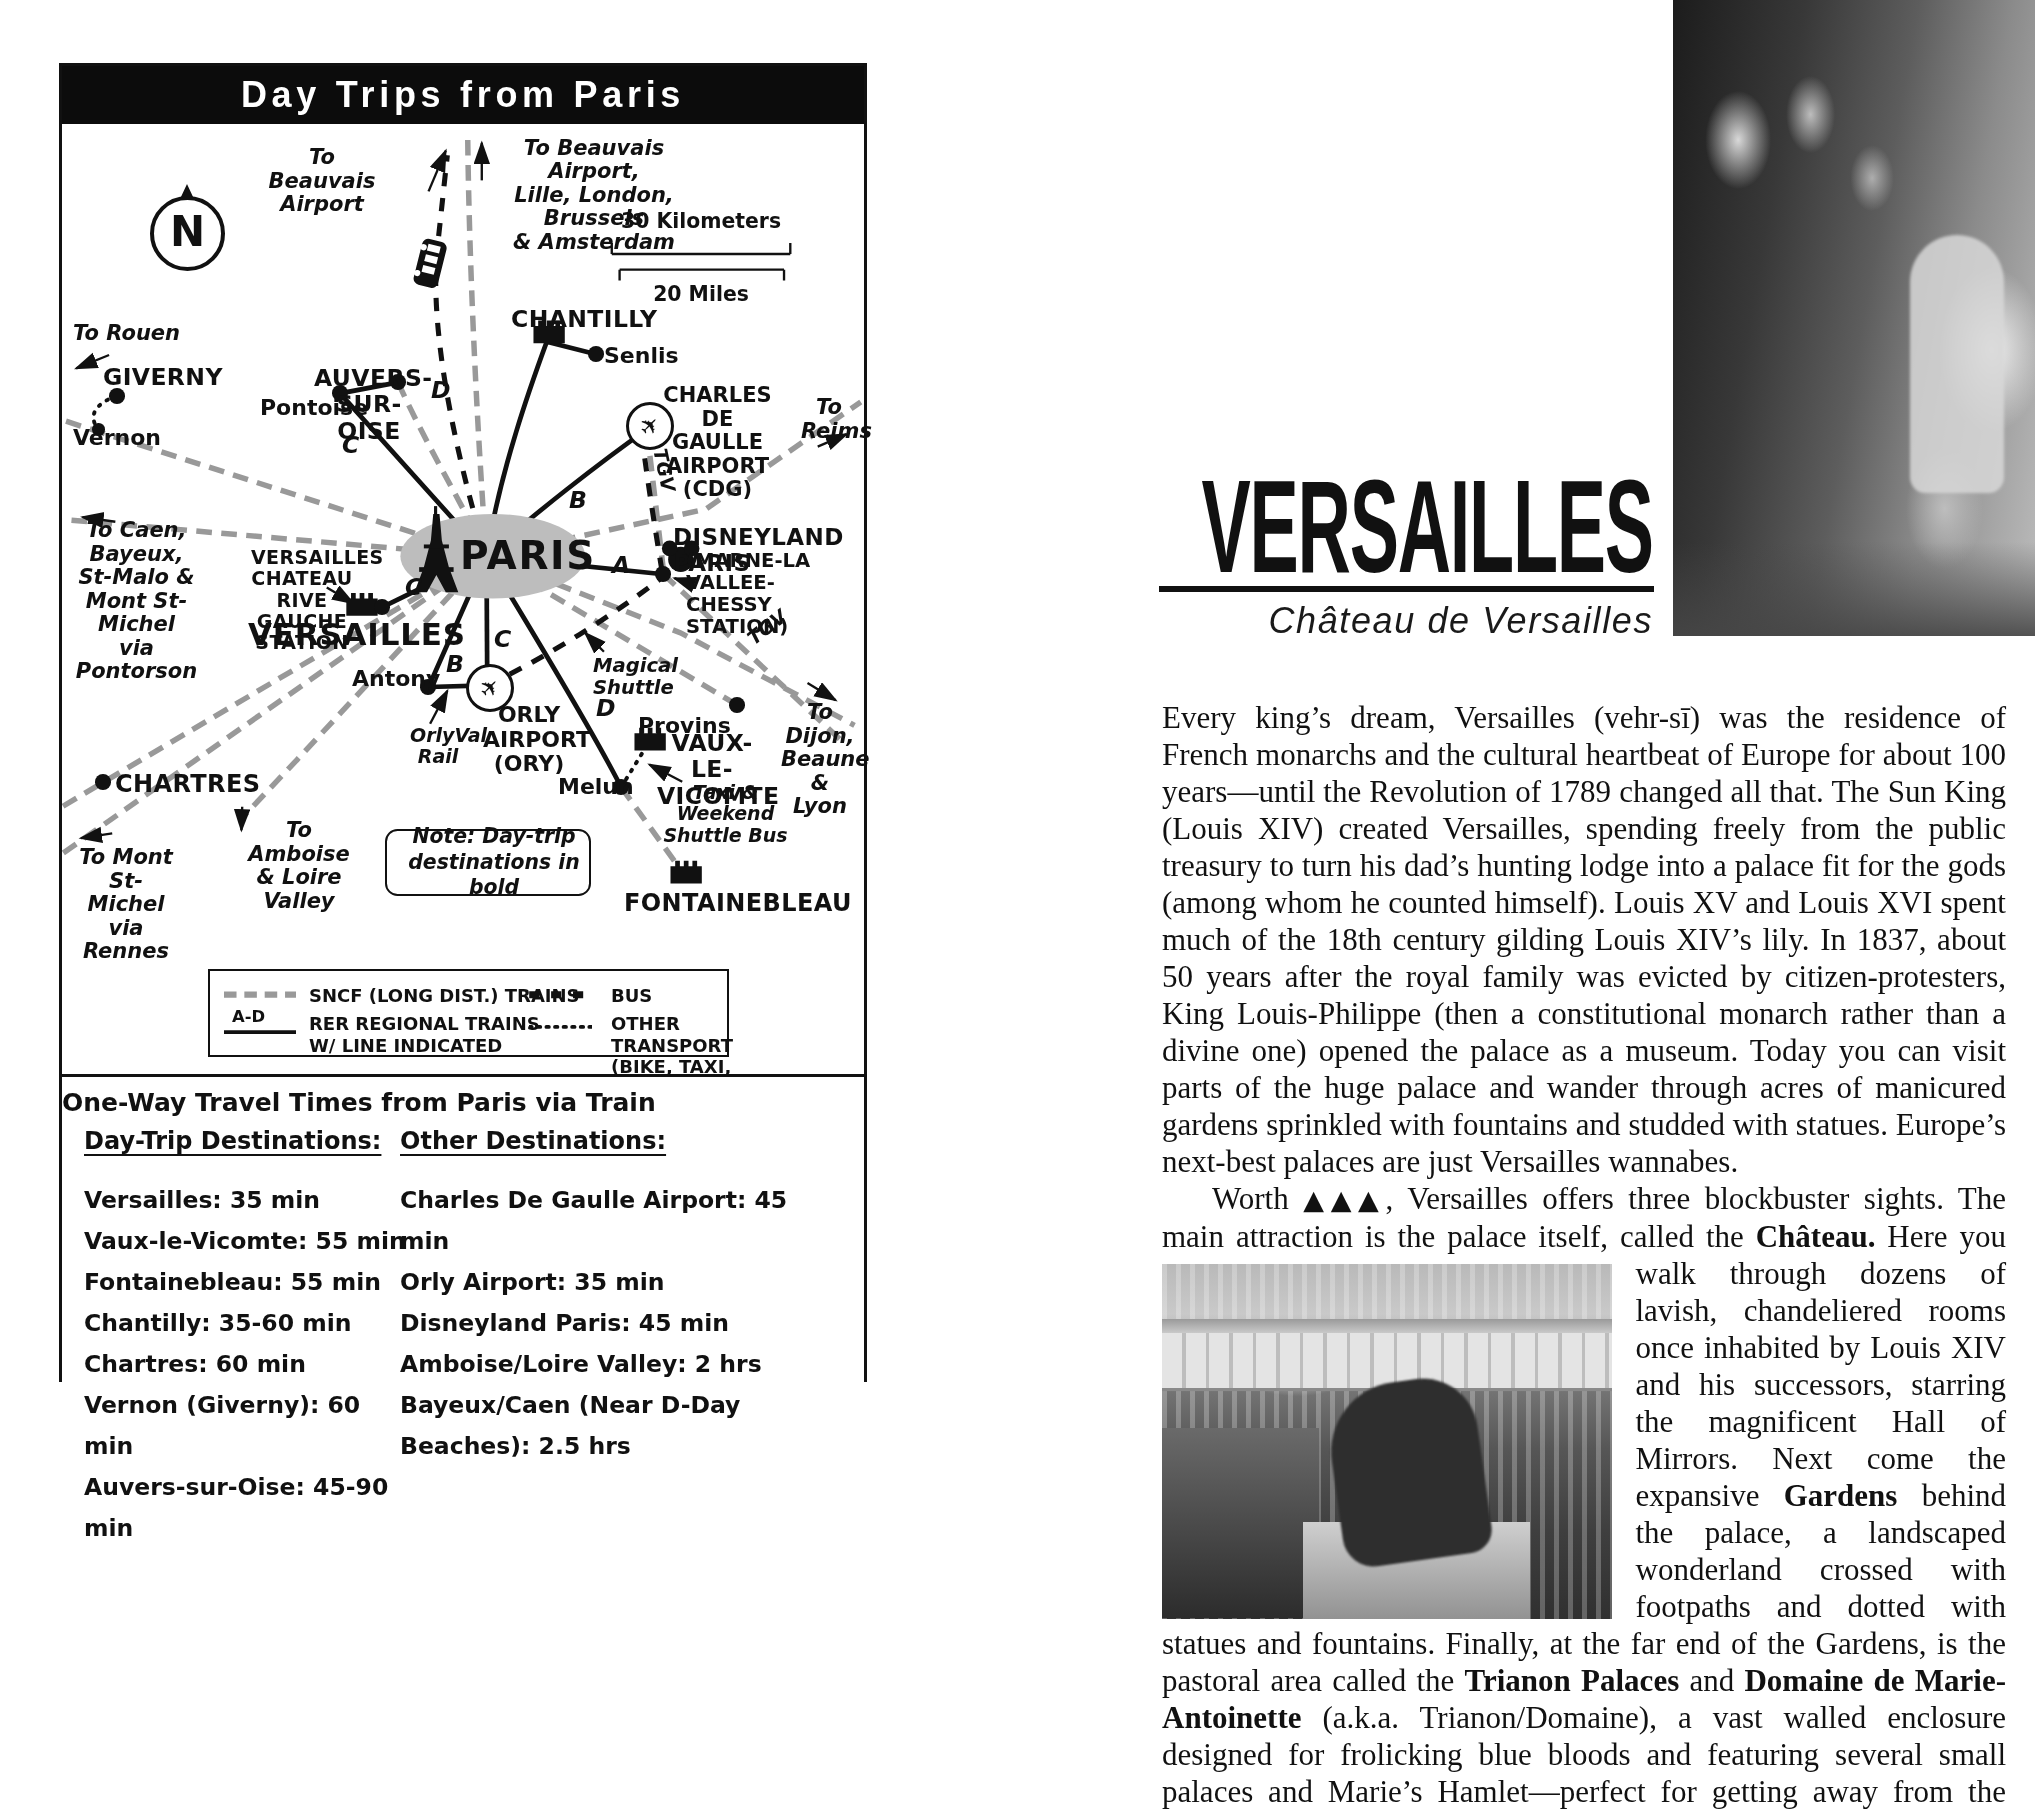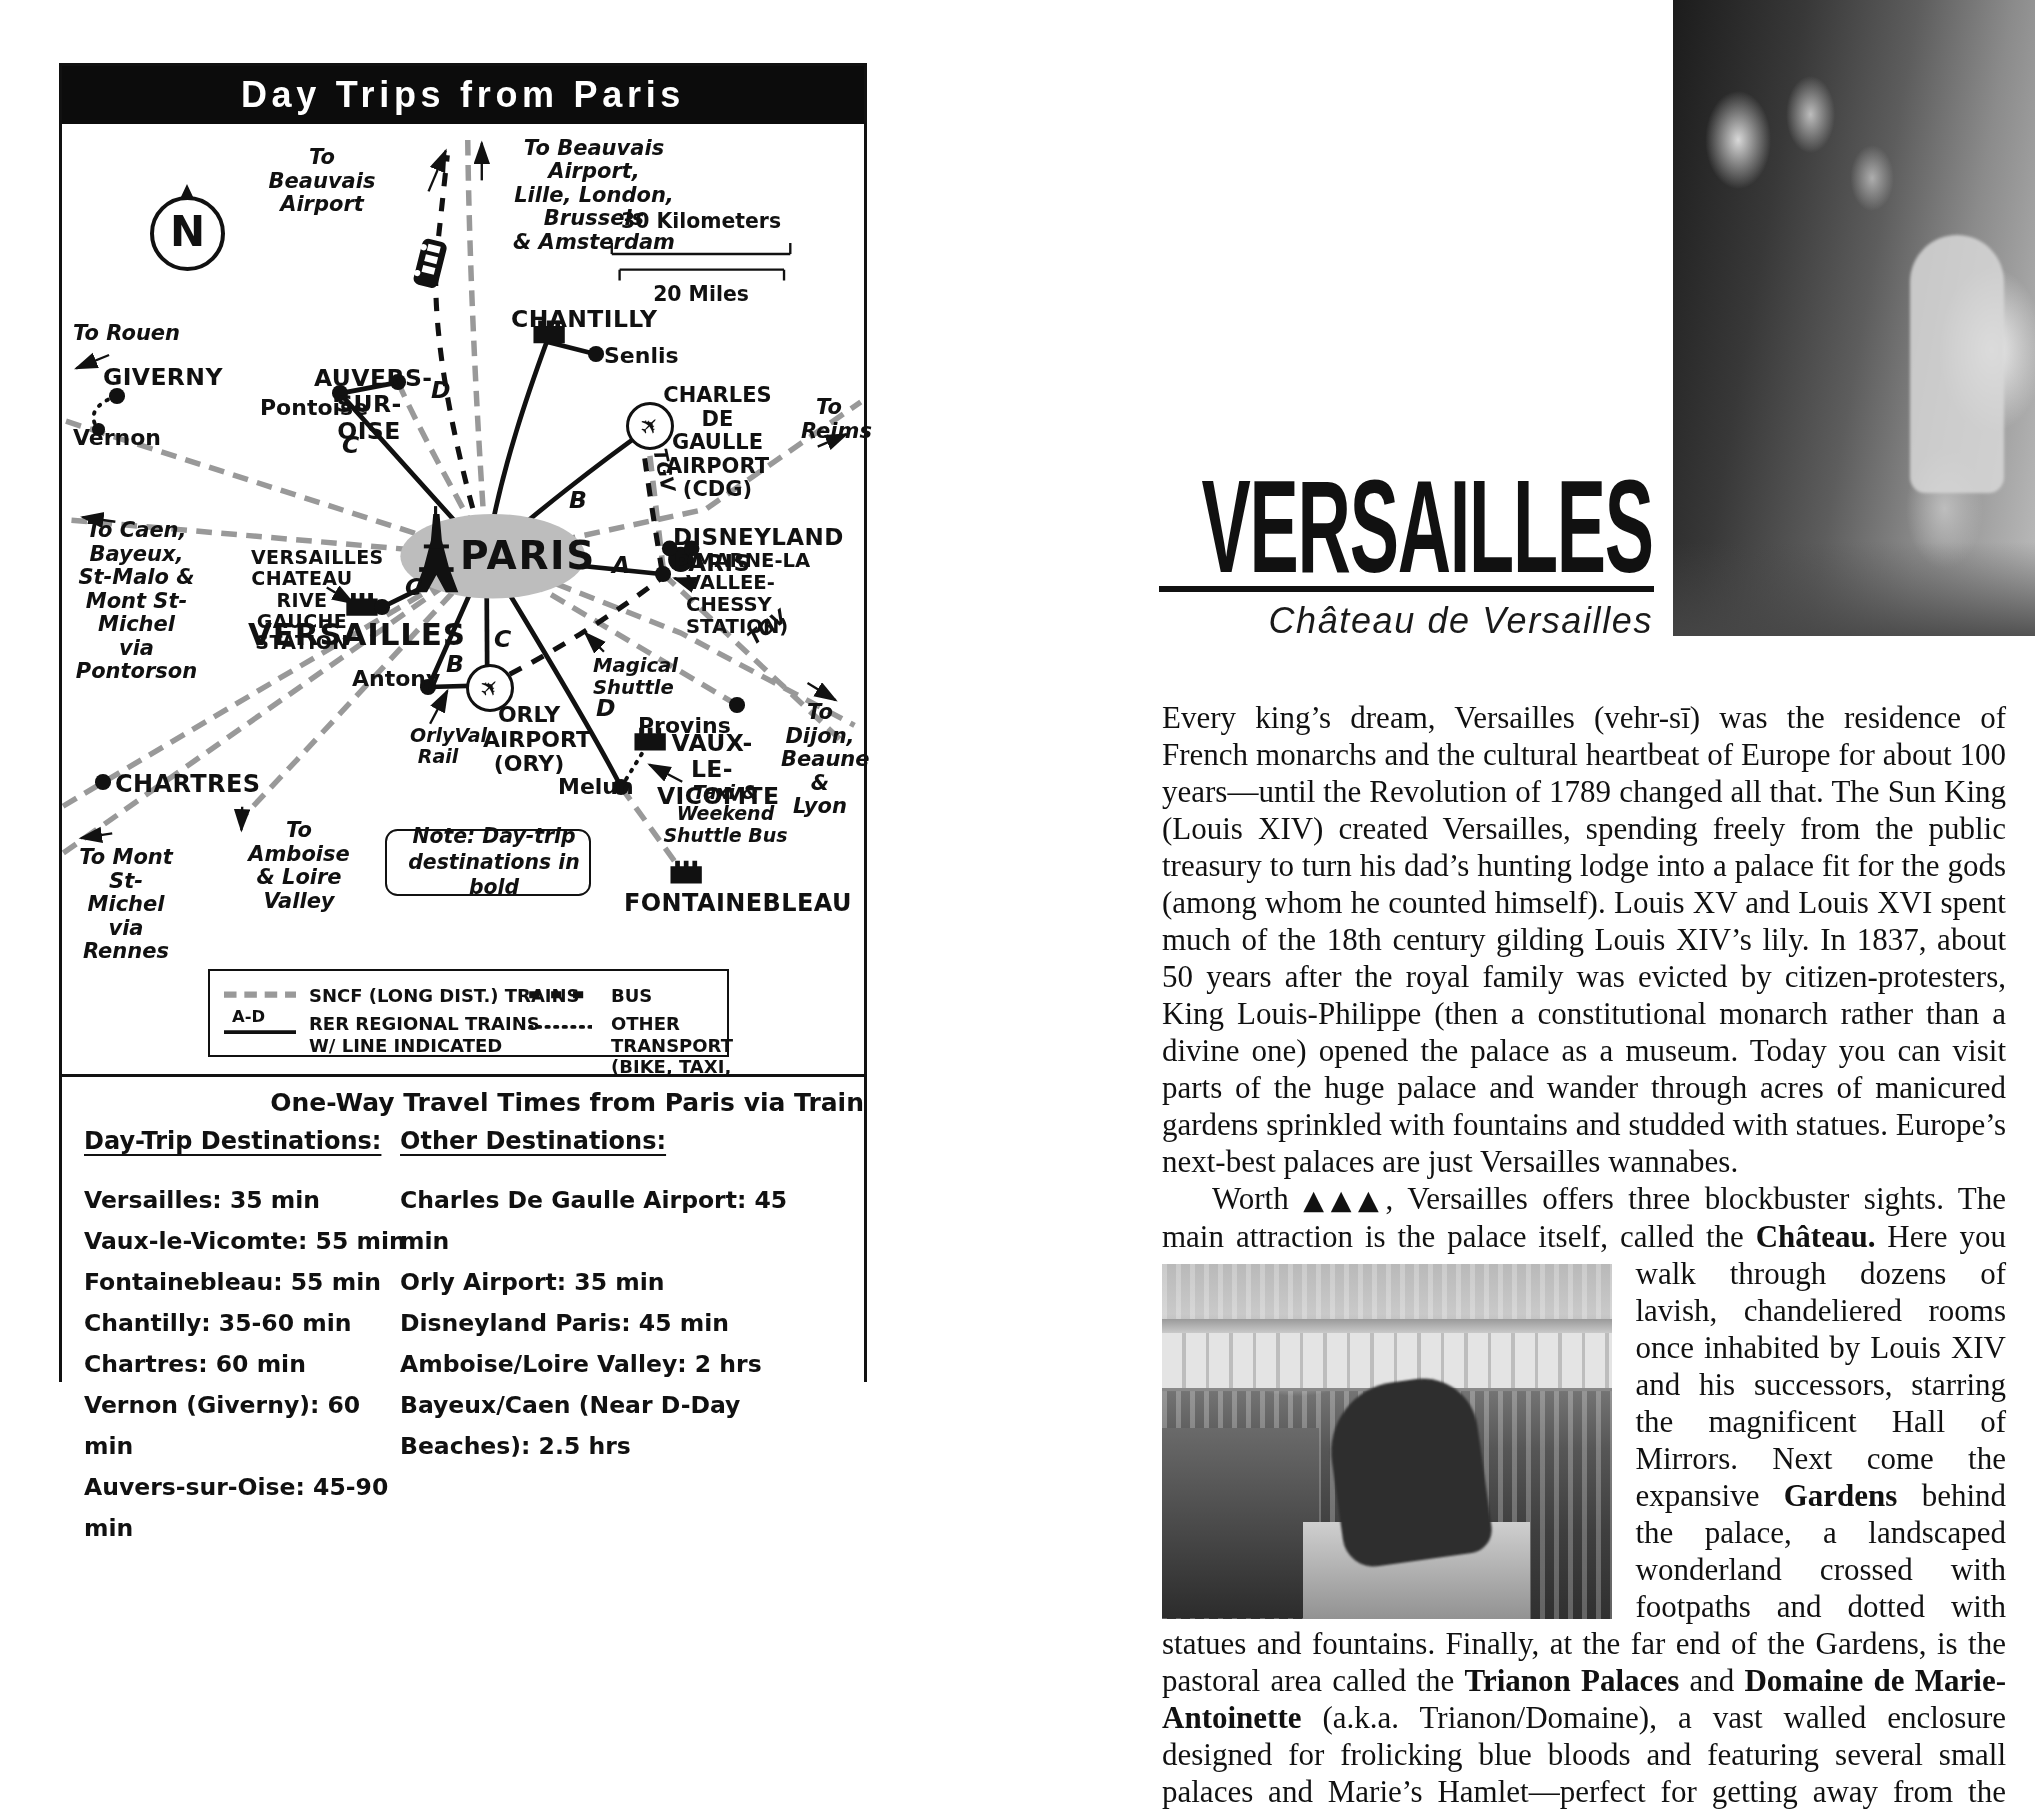--- a/index.html
+++ b/index.html
@@ -25,21 +25,21 @@
   .ctr{text-align:center;}
   .rt{transform-origin:center;}
   .letter{position:absolute;font:italic 600 23.5px "DejaVu Sans",sans-serif;}
   .note-box{position:absolute;left:323px;top:705px;width:202px;height:63px;border:2.3px solid #111;border-radius:12.5px;display:flex;align-items:center;justify-content:center;text-align:center;}
   .note-box span{font:italic 700 20.4px "DejaVu Sans",sans-serif;white-space:pre-line;line-height:1.25;padding-left:12px;}
   .legend{position:absolute;left:146px;top:845px;width:521px;height:88px;border:2.3px solid #111;box-sizing:border-box;background:#fff;}
   .leg-t{position:absolute;font:600 18px "DejaVu Sans",sans-serif;white-space:pre-line;line-height:1.2;}
   .scale-txt{position:absolute;font:600 20.4px "DejaVu Sans",sans-serif;}
   
   .tt{position:absolute;left:0;top:1008px;right:0;height:308px;border-top:3.1px solid #111;background:#fff;}
-  .tt-title{position:absolute;left:0;top:11px;width:100%;text-align:right;font:700 25px "DejaVu Sans",sans-serif;}
+  .tt-title{position:absolute;left:0;top:11px;width:100%;text-align:left;font:700 25px "DejaVu Sans",sans-serif;}
   .tt-col{position:absolute;top:50px;}
   .tt-h{font:700 24px "DejaVu Sans",sans-serif;text-decoration:underline;text-underline-offset:4.7px;margin-bottom:25px;}
   .tt-i{font:600 23.5px "DejaVu Sans",sans-serif;line-height:41px;}
   
   .photo1{position:absolute;left:1673px;top:0;width:362px;height:636px;
     background:
       radial-gradient(47px 70px at 18% 22%,rgba(235,235,235,.9),rgba(235,235,235,0) 70%),
       radial-gradient(35px 55px at 38% 18%,rgba(220,220,220,.8),rgba(220,220,220,0) 70%),
       radial-gradient(31px 47px at 55% 28%,rgba(210,210,210,.7),rgba(210,210,210,0) 70%),
       radial-gradient(70px 110px at 88% 55%,rgba(245,245,245,.95),rgba(245,245,245,0) 75%),

